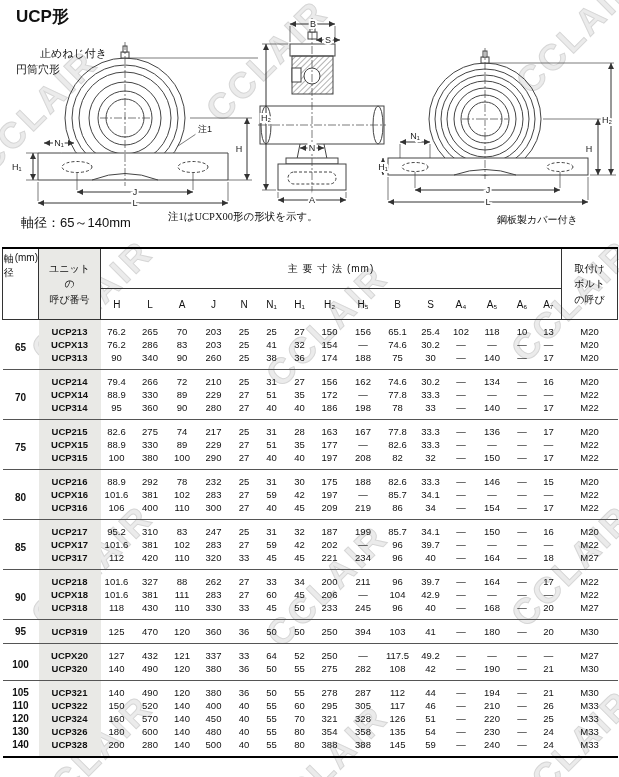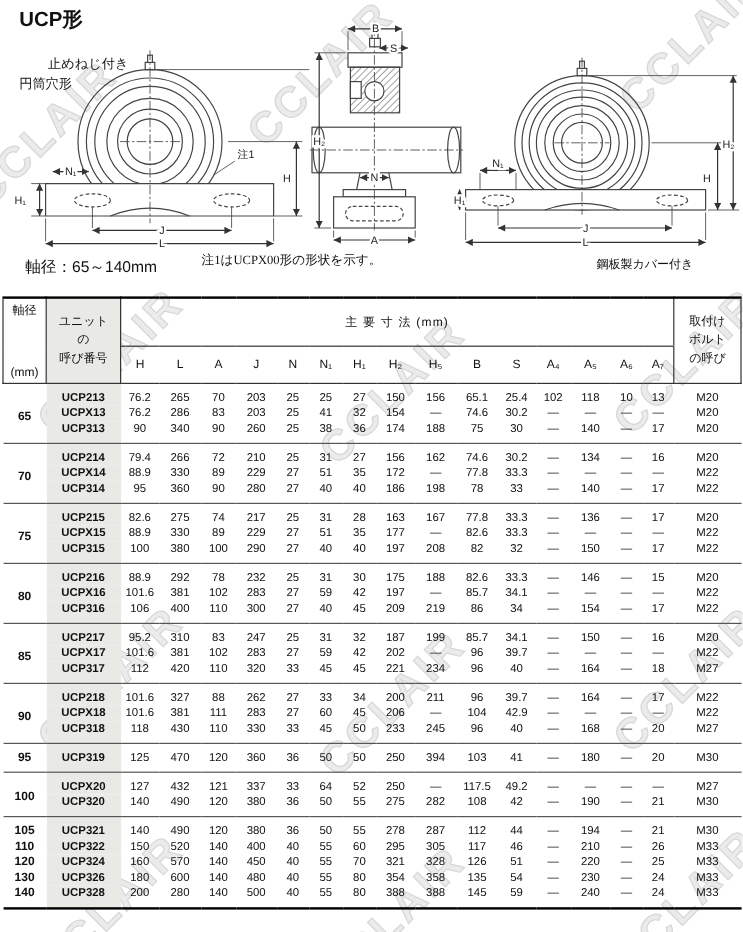--- a/index.html
+++ b/index.html
@@ -23,21 +23,21 @@
   .knock{paint-order:stroke;stroke:#fff;stroke-width:4px;}
   
   .tblwrap{position:absolute;left:2px;top:247px;z-index:1;}
   table.dim{border-collapse:collapse;table-layout:fixed;width:615px;
             border-top:2px solid #000;border-bottom:2px solid #000;}
   table.dim th{font-weight:normal;font-size:10px;padding:0;}
   .hl{border-left:1px solid #333;}
   .hr{border-right:1px solid #333;}
   .hb{border-bottom:1px solid #333;}
   th.shaft-h{vertical-align:top;}
-  .shaft-h-in{display:flex;flex-direction:column;justify-content:space-between;height:64px;padding:3px 0;}
+  .shaft-h-in{display:flex;flex-direction:row;justify-content:space-between;height:64px;padding:3px 0;}
   th.unit-h{background:#e9e9e6;line-height:1.55;margin-left:24px;}
   th.dims-h{font-size:10.5px;height:38px;letter-spacing:1px;}
   tr.letters th{height:29px;font-size:10px;}
   th.bolt-h{line-height:1.55;}
   tbody td{font-size:9.5px;text-align:center;height:13px;line-height:13px;padding:0;}
   tbody td.unit{background:#e9e9e6;font-weight:bold;}
   tbody td.shaft{font-weight:bold;font-size:10px;}
   tbody tr.gfirst td{border-top:1px solid #555;padding-top:5px;}
   tbody tr.glast td{padding-bottom:5px;}
 </style>

